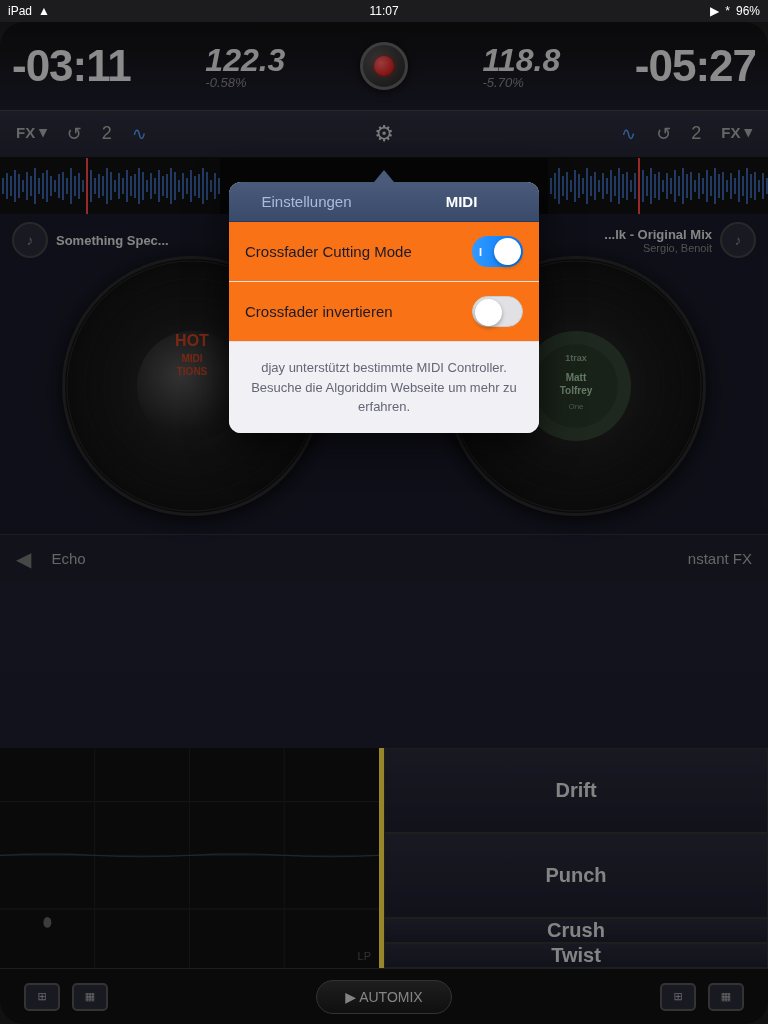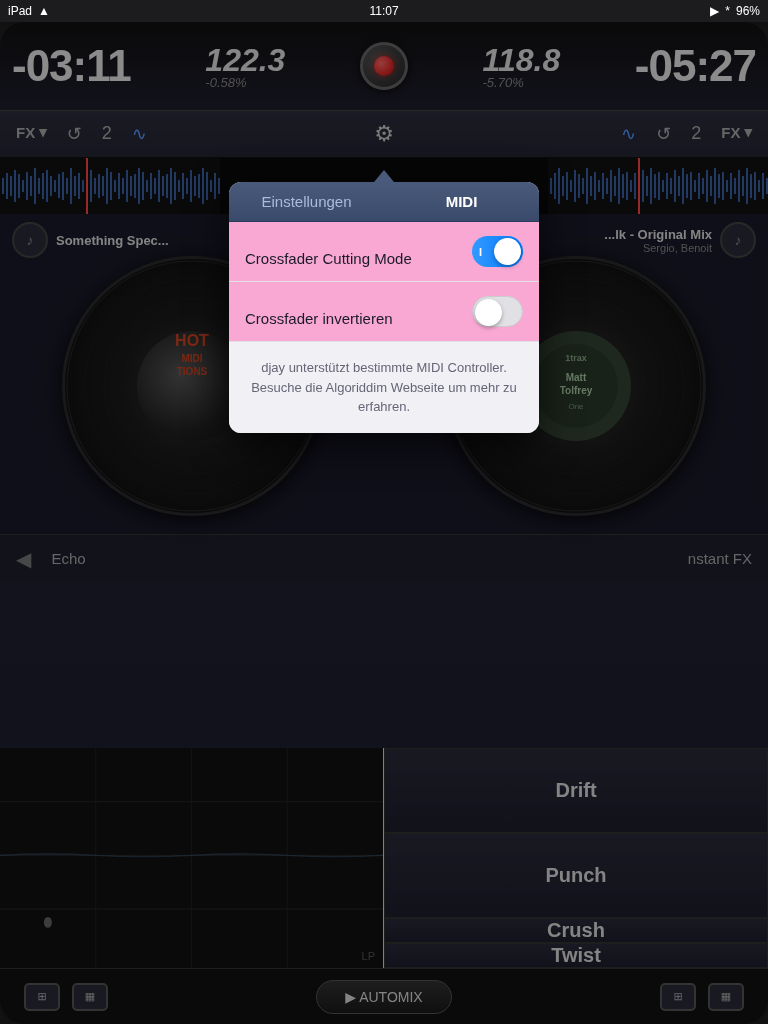--- a/index.html
+++ b/index.html
@@ -422,24 +422,24 @@
       font-weight: 600;
     }
 
     .modal-body {
       padding: 0;
       background: #f0f0f5;
     }
 
     .modal-setting-row {
       display: flex;
-      align-items: flex-end;
+      align-items: center;
       justify-content: space-between;
       padding: 14px 16px;
-      background: #f9a8d4;
+      background: #f97316;
       border-bottom: 1px solid #e0e0e5;
     }
     .modal-setting-row:first-child {
       border-top: none;
     }
 
     .setting-label {
       font-size: 15px;
       color: #1a1a2a;
       font-weight: 500;
@@ -516,21 +516,21 @@
       position: absolute;
       bottom: 56px;
       left: 0;
     }
 
     #eq-graph {
       width: 384px;
       height: 220px;
       background: #84cc16;
       position: relative;
-      border-right: 1px solid #fde047;
+      border-right: 5px solid #fde047;
     }
 
     #effect-grid {
       width: 384px;
       height: 220px;
       display: grid;
       grid-template-columns: 1fr;
       grid-template-rows: 1fr 1fr;
     }
 

